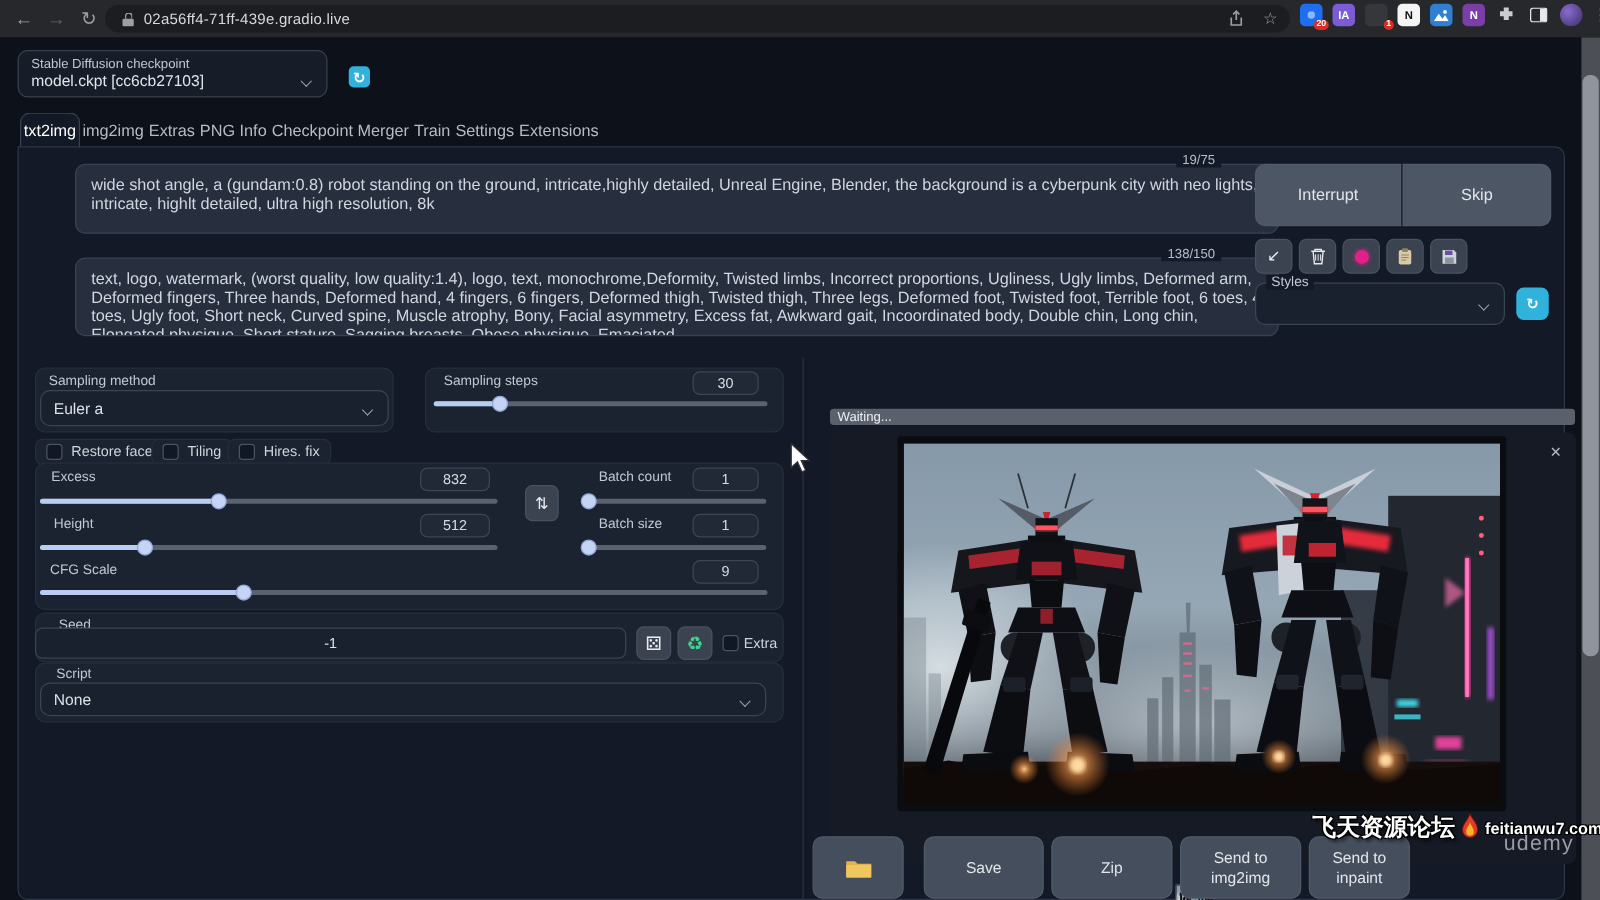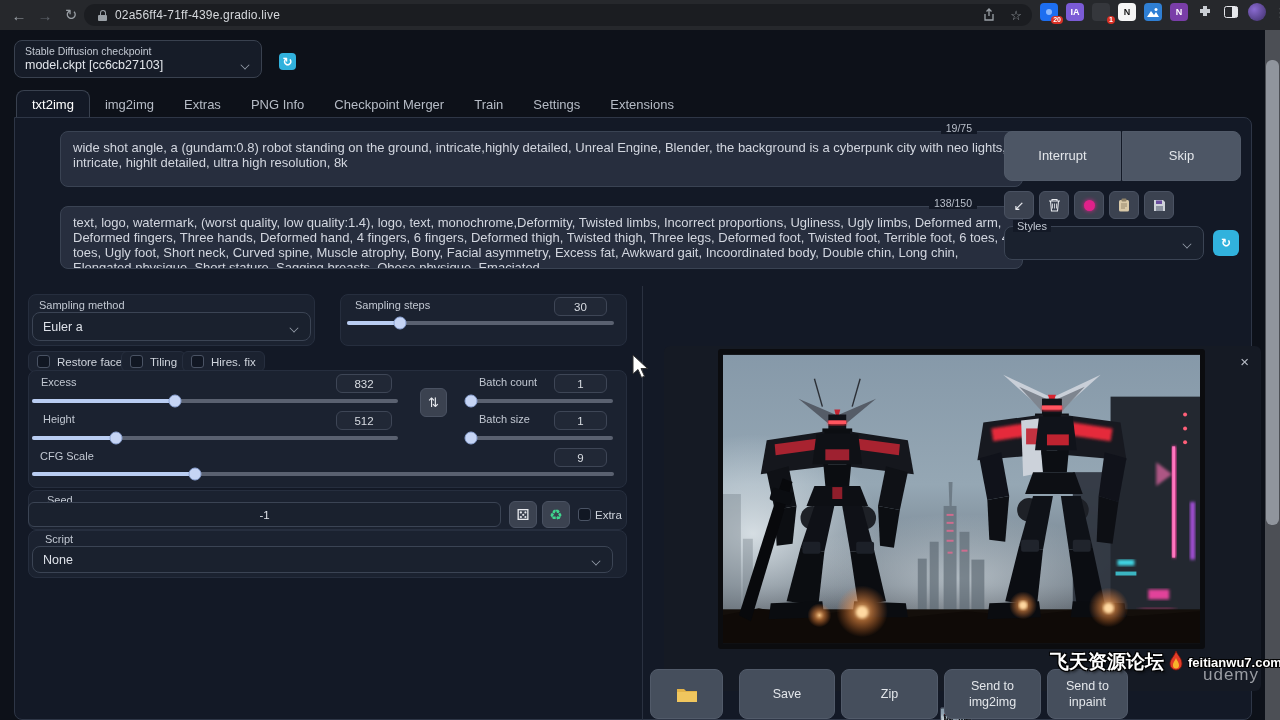--- a/index.html
+++ b/index.html
@@ -35,21 +35,21 @@
   .page { position:absolute; left:0; top:30px; width:1265px; height:690px; background:#0d1119; }
 
   .ckpt { position:absolute; left:14px; top:10px; width:248px; height:38px; background:#161c28; border:1px solid #39414f; border-radius:8px; padding:4px 10px; }
   .ckpt .lbl-sm { font-size:10.5px; color:#c2c8d2; display:block; }
   .ckpt .val { font-size:12.5px; color:#e2e5ea; margin-top:1px; display:block; }
   .ckpt .chev { position:absolute; right:10px; top:20px; }
   .refresh-sq { position:absolute; display:flex; align-items:center; justify-content:center; background:#31b2dd; color:#fff;
                 border-radius:4px; font-size:12px; font-weight:bold; }
 
   .tabs { position:absolute; left:16px; top:60px; display:flex; align-items:flex-end; height:28px; }
-  .tab { font-size:13px; color:#b6bcc6; padding:6px 15px; }
+  .tab { font-size:13px; color:#b6bcc6; padding:6px 2px; }
   .tab.active { color:#fff; background:#131926; border:1px solid #39414f; border-bottom:none; border-radius:8px 8px 0 0; }
 
   .main-box { position:absolute; left:14px; top:87px; width:1238px; height:603px; background:#131926; border:1px solid #2e3646; border-radius:0 8px 8px 8px; }
 
   
   .ta-wrap { position:absolute; }
   .textarea { width:100%; height:100%; background:#272e3e; border:1px solid #3a4353; border-radius:8px;
               color:#d2d6df; font-size:13px; line-height:15px; padding:8px 12px; overflow:hidden;margin-left:32px; }
   .counter { position:absolute; top:-9px; right:14px; font-size:10.5px; color:#b9bfca; background:#131926; padding:0 5px; }
 
@@ -311,20 +311,23 @@
 
       <div class="panel" style="left:13px;top:412px;width:599px;height:48px"></div>
       <span class="lbl" style="left:30px;top:415px">Script</span>
       <div class="select" style="left:17px;top:428px;width:581px;height:27px">
         <span>None</span>
         <span class="chev"></span>
       </div>
 
       <div class="divider-v" style="left:627px;top:168px;height:435px"></div>
 
+      <div class="statusbar">
+        <span>Waiting...</span>
+      </div>
 
       <div class="preview-pane">
         <div class="img-frame">
           
           <svg viewBox="0 0 480 290" width="477" height="290">
             <defs>
               <linearGradient id="sky" x1="0" y1="0" x2="0" y2="1">
                 <stop offset="0" stop-color="#8699a9"></stop>
                   <stop offset="0.45" stop-color="#95a7b4"></stop>
                 <stop offset="0.8" stop-color="#6e7a85"></stop>

